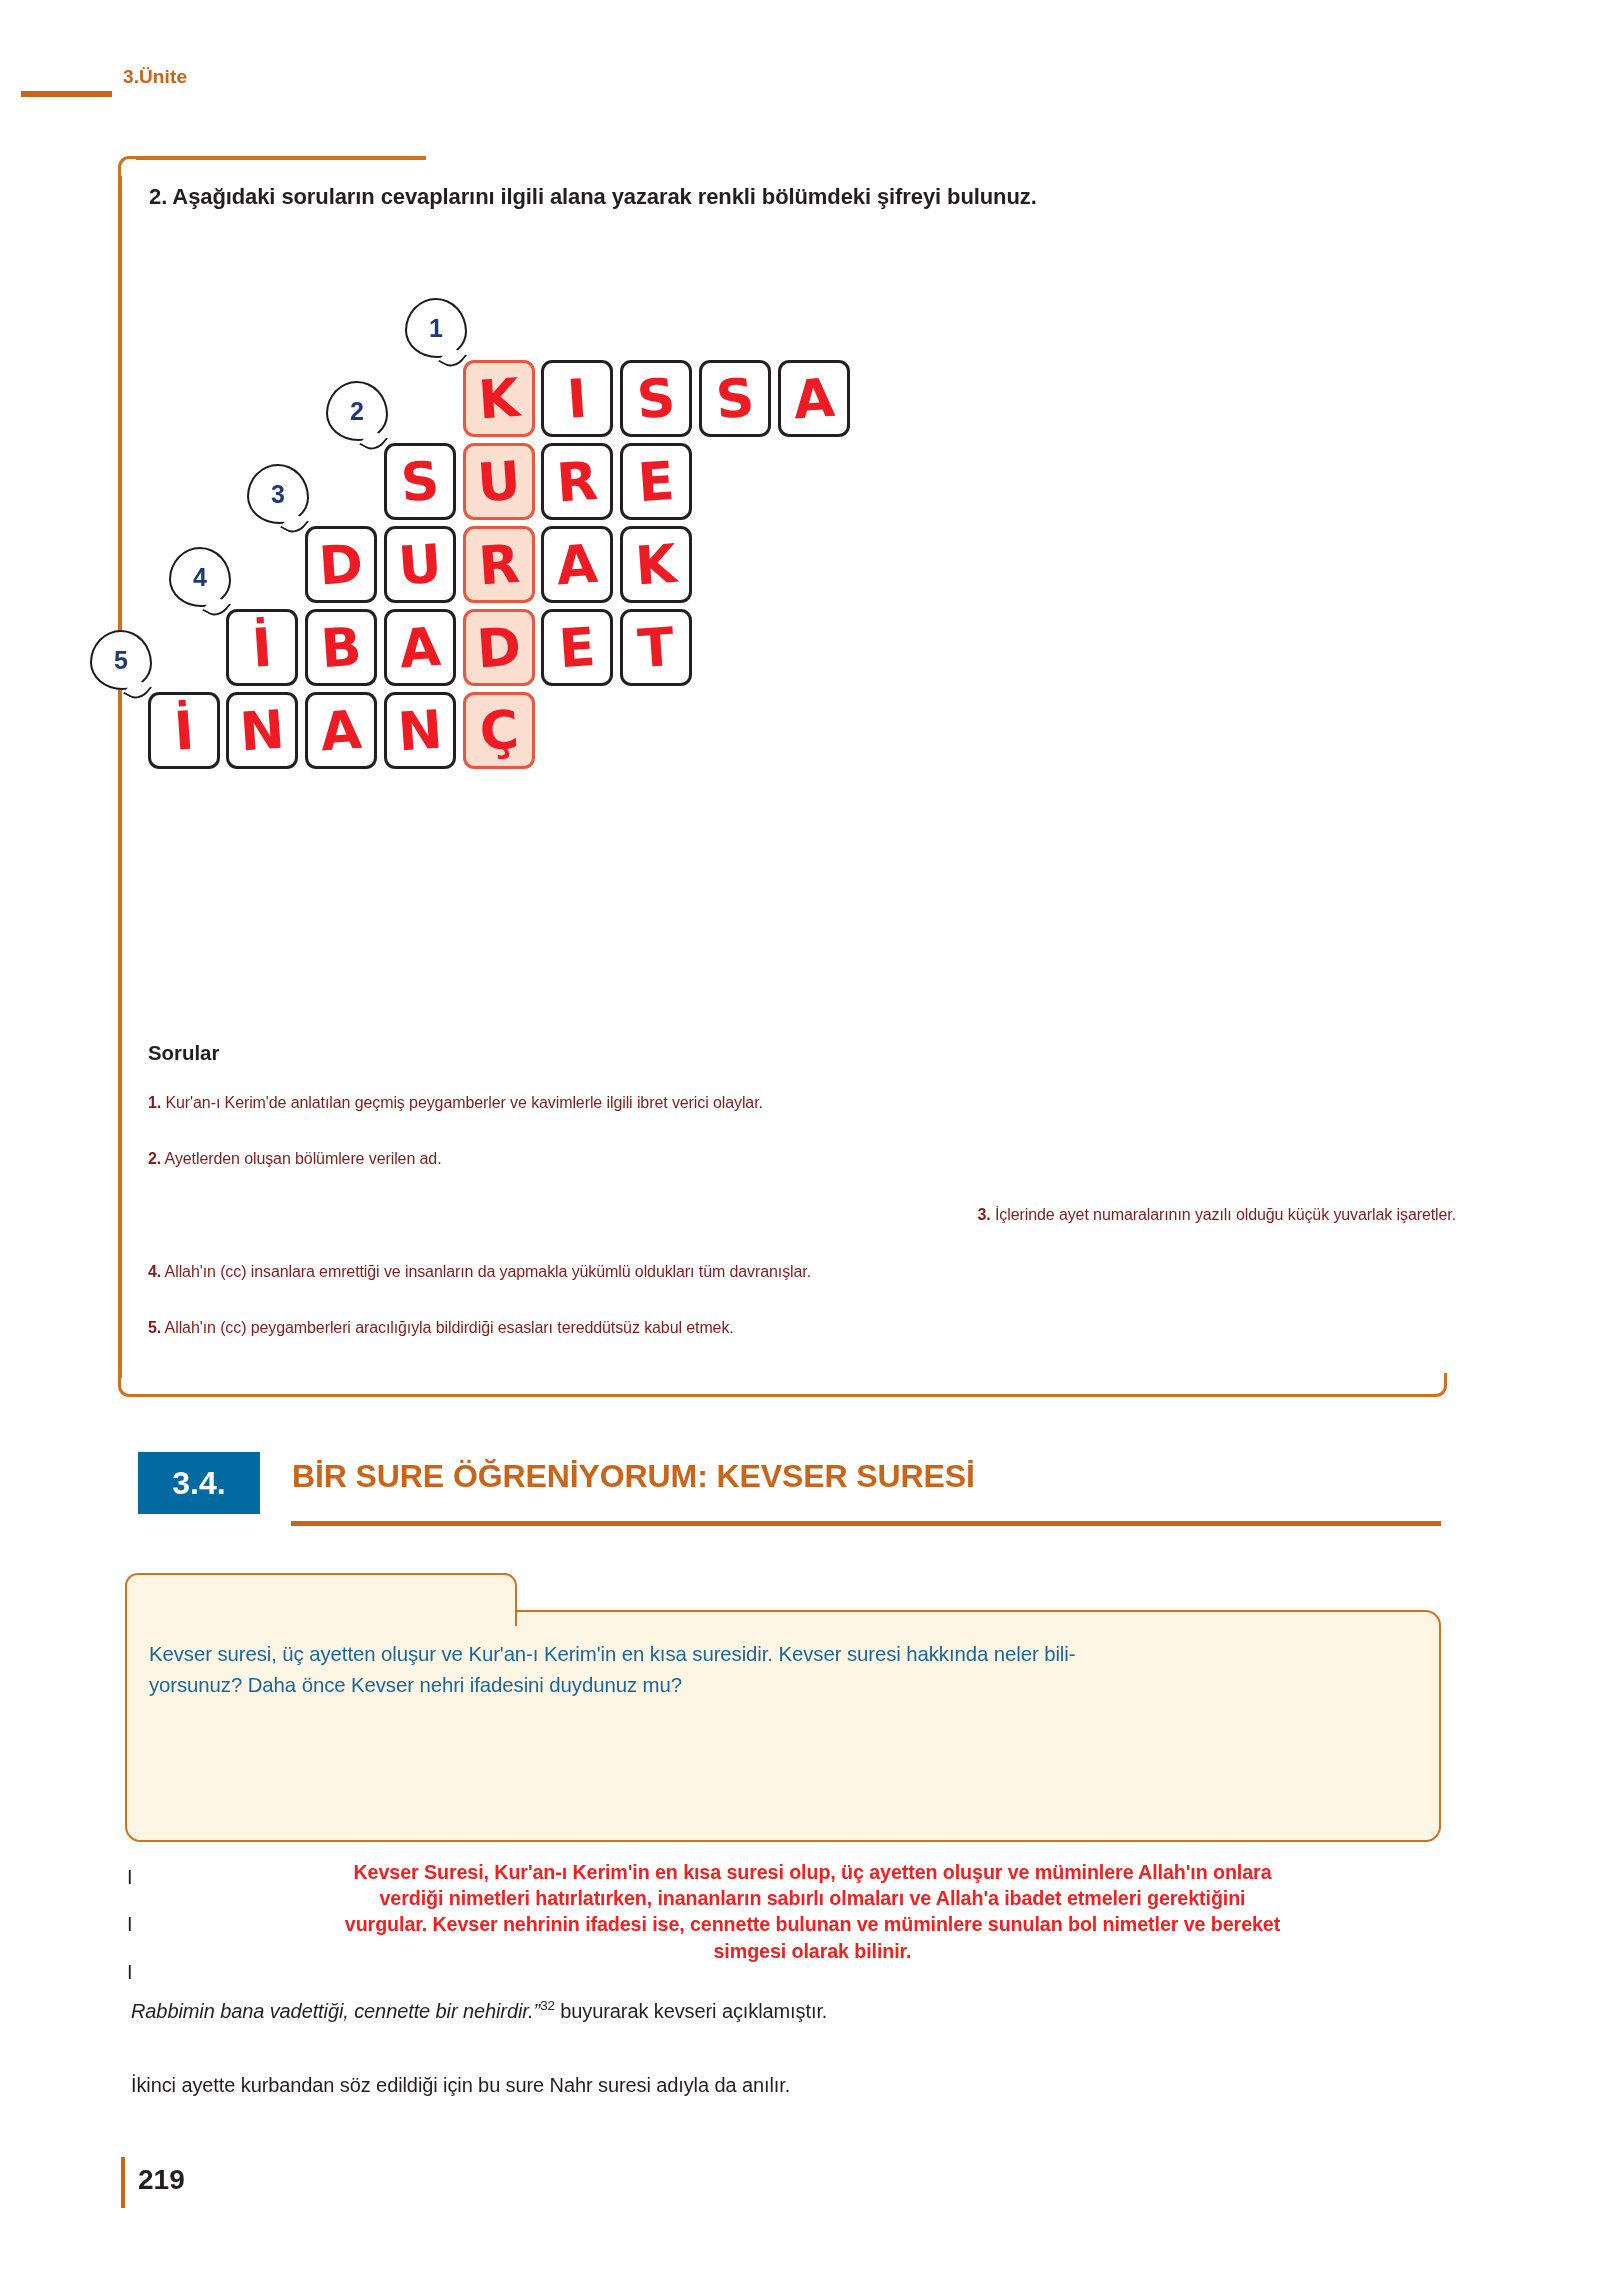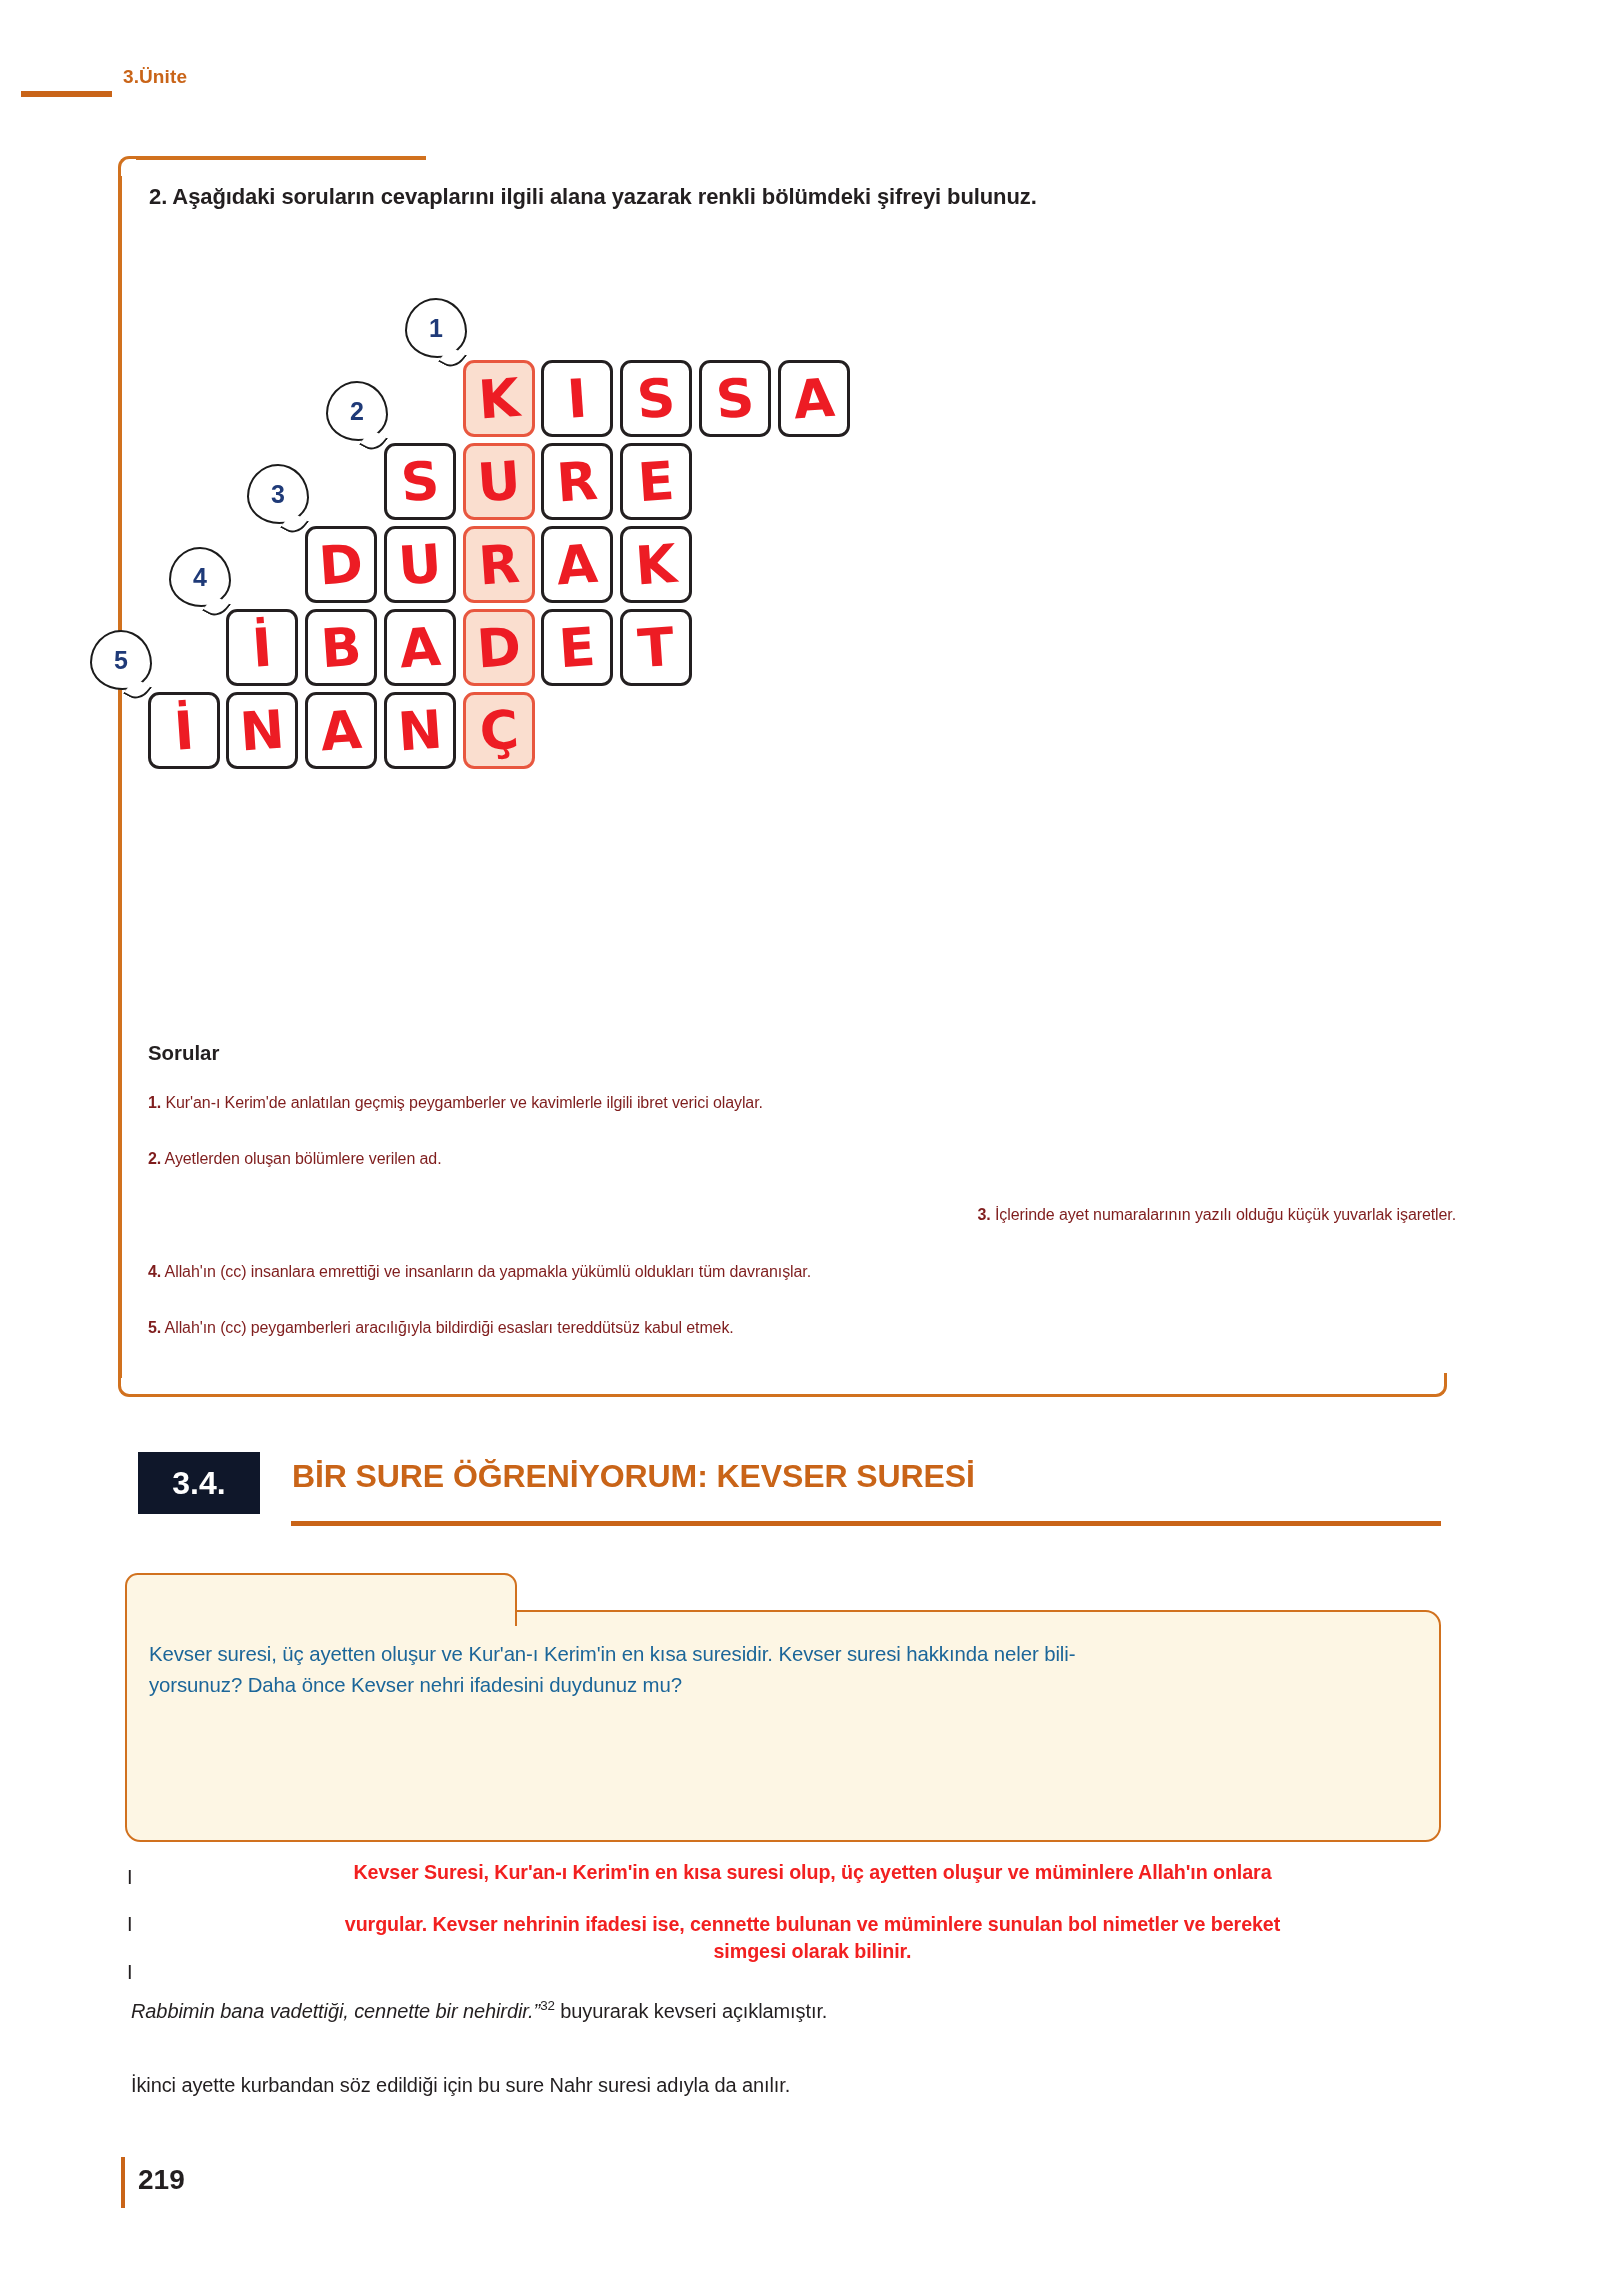--- a/index.html
+++ b/index.html
@@ -209,21 +209,21 @@
   }
   .soru b { font-weight: 700; }
 
   
   .sec-badge {
     position: absolute;
     left: 138px;
     top: 1452px;
     width: 122px;
     height: 62px;
-    background: #0f172a;
+    background: #0369a1;
   }
   .sec-badge span {
     display: flex;
     width: 100%;
     height: 100%;
     align-items: center;
     justify-content: center;
     color: #ffffff;
     font-size: 32px;
     font-weight: 700;
@@ -508,21 +508,21 @@
     <span>yorsunuz?  Daha önce Kevser nehri ifadesini duydunuz mu?</span>
   </div>
 </div>
 
 <div class="occluded" style="top:1862px;">I</div>
 <div class="occluded" style="top:1909px;">I</div>
 <div class="occluded" style="top:1957px;">I</div>
 
 <div class="red-overlay">
   <span>Kevser Suresi, Kur'an-ı Kerim'in en kısa suresi olup, üç ayetten oluşur ve müminlere Allah'ın onlara</span><br>
-  <br>
+  <span>verdiği nimetleri hatırlatırken, inananların sabırlı olmaları ve Allah'a ibadet etmeleri gerektiğini</span><br>
   <span>vurgular. Kevser nehrinin ifadesi ise, cennette bulunan ve müminlere sunulan bol nimetler ve bereket</span><br>
   <span>simgesi olarak bilinir.</span>
 </div>
 
 <div class="body-para" style="top:1996px;"><span class="ital-bold">Rabbimin bana vadettiği, cennette bir nehirdir.”</span><span class="fnote">32</span><span> buyurarak kevseri açıklamıştır.</span></div>
 
 <div class="body-para" style="top:2070px;">İkinci ayette kurbandan söz edildiği için bu sure Nahr suresi adıyla da anılır.</div>
 
 <div class="pg-rule"></div>
 <div class="pg-num">219</div>

